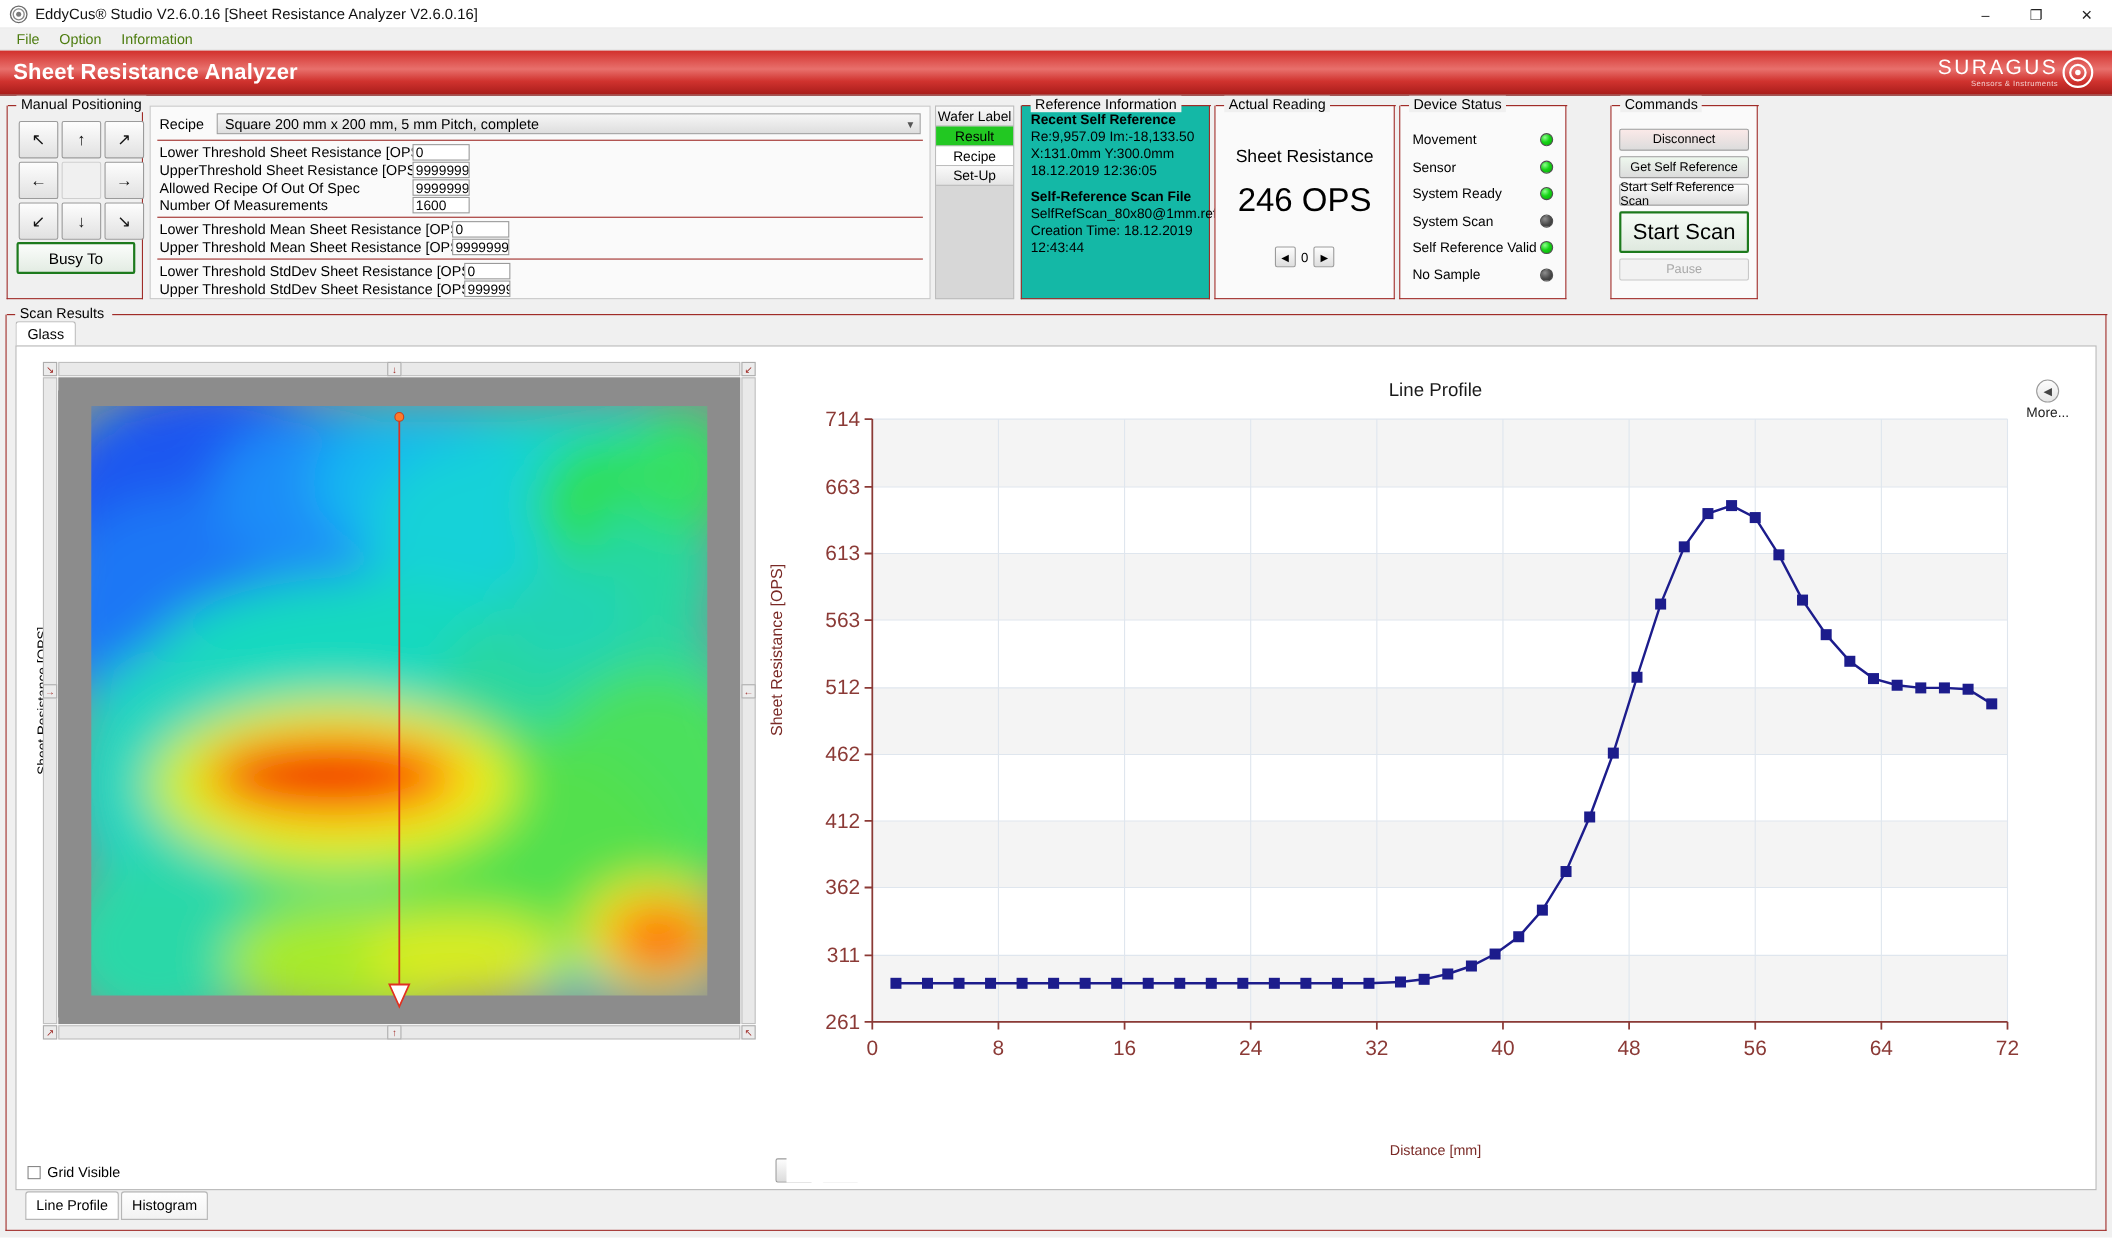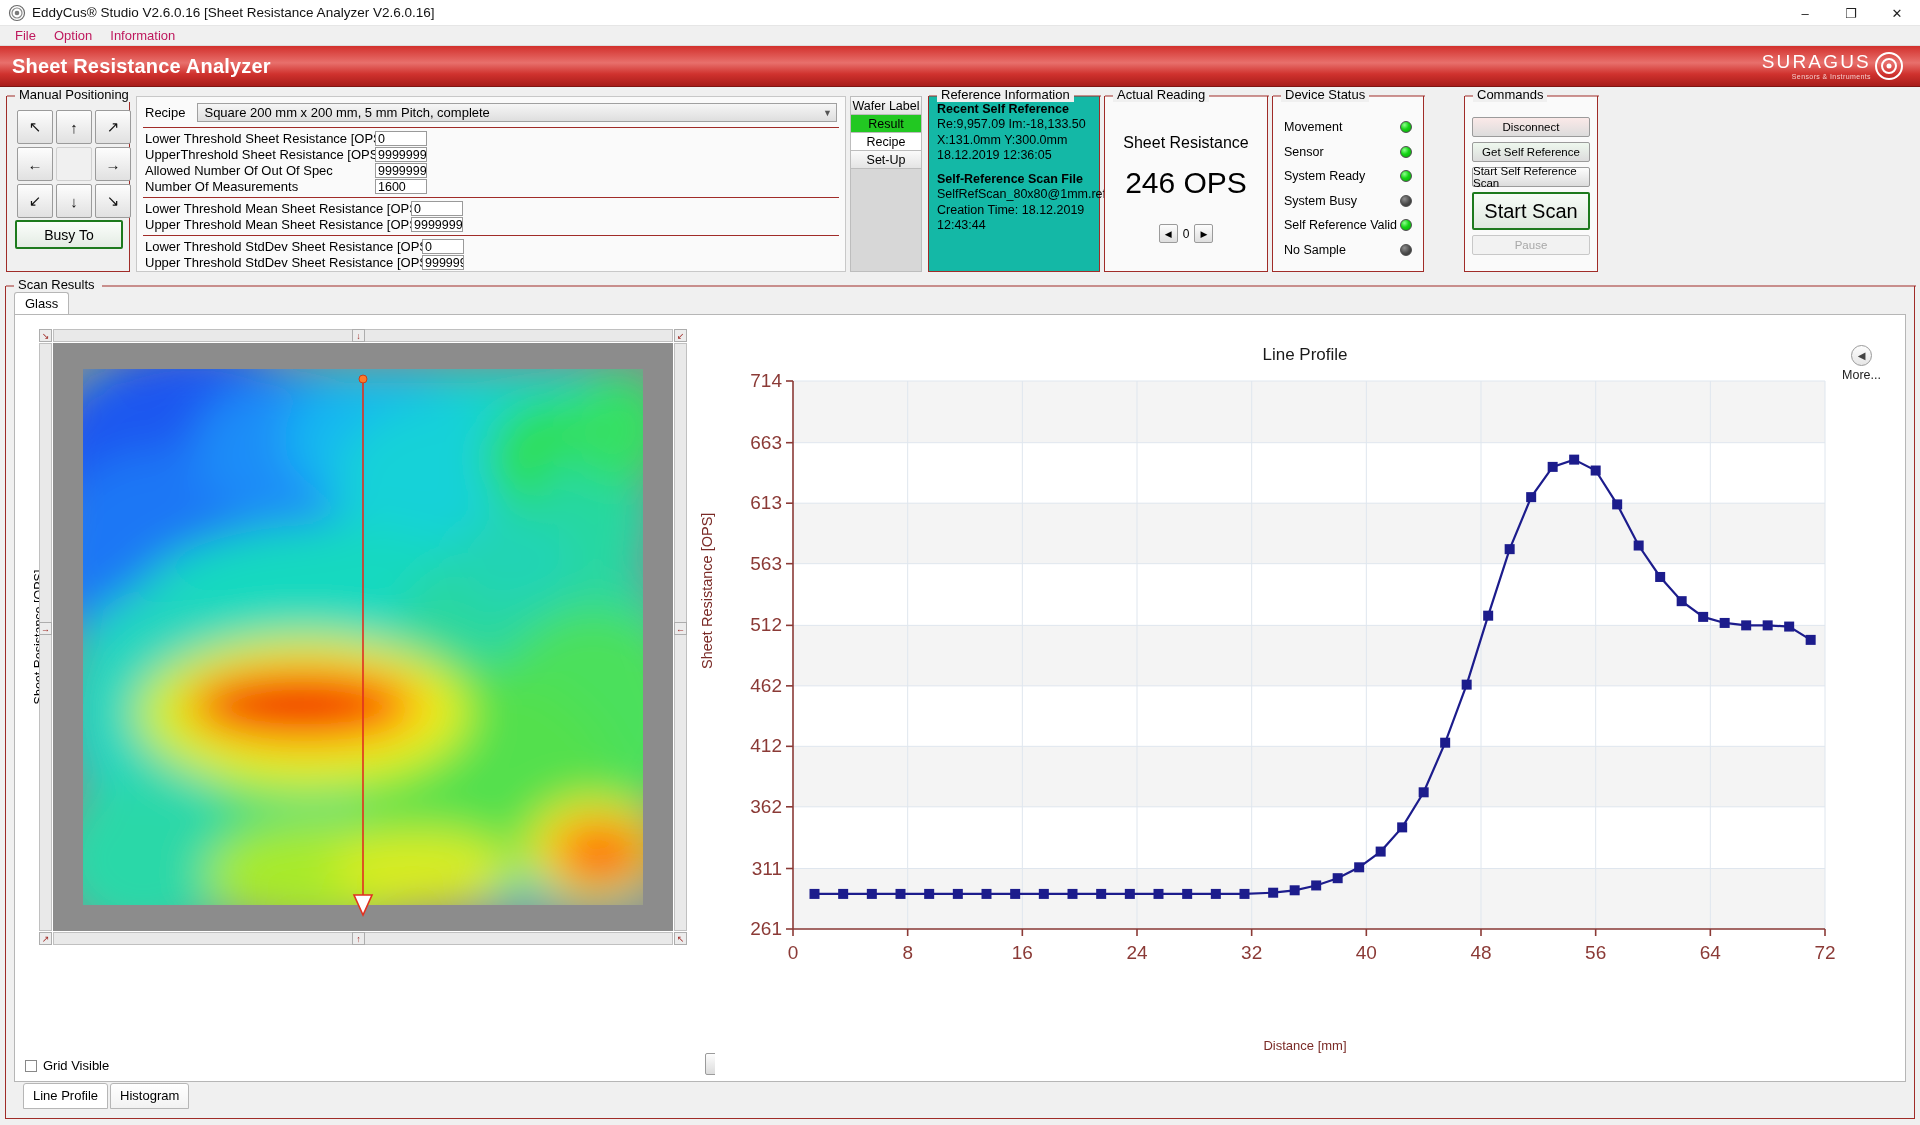--- a/index.html
+++ b/index.html
@@ -17,21 +17,21 @@
   }
   .tb-icon{ width:18px;height:18px;margin:0 6px 0 8px; flex:none; }
   .tb-title{ font-size:13.5px; color:#111; white-space:nowrap; }
   .tb-btns{ position:absolute; right:0; top:0; height:26px; display:flex; }
   .tb-btn{ width:46px;height:26px;display:flex;align-items:center;justify-content:center;
            font-size:13px;color:#222; }
 
   
   .menubar{ height:20px; background:#f0f0f0; display:flex; align-items:center;
             padding-left:6px; border-bottom:1px solid #dedede;}
-  .menuitem{ font-size:13px; padding:1px 9px; color:#be185d; }
+  .menuitem{ font-size:13px; padding:1px 9px; color:#4d7c0f; }
 
   
   .banner{
     height:41px;
     background:linear-gradient(to bottom,#d2302c 0%,#e8706c 42%,#d0322e 70%,#a81d1a 100%);
     display:flex;align-items:center;justify-content:space-between;
     border-bottom:1px solid #7f1512;
   }
   .banner-title{ color:#fff; font-size:20px; font-weight:600; padding-left:12px; letter-spacing:.2px;}
   .logo{ display:flex;align-items:center;gap:3px;padding-right:16px; }
@@ -242,21 +242,21 @@
 
   <div class="fieldrow">
       <div class="fl" style="width:230px">Lower Threshold Sheet Resistance [OPS]</div>
       <div class="txtbox" style="width:52px">0</div>
     </div>
   <div class="fieldrow">
       <div class="fl" style="width:230px">UpperThreshold Sheet Resistance [OPS]</div>
       <div class="txtbox" style="width:52px">9999999</div>
     </div>
   <div class="fieldrow">
-      <div class="fl" style="width:230px">Allowed Number Of Out Of Spec</div>
+      <div class="fl" style="width:230px">Allowed Recipe Of Out Of Spec</div>
       <div class="txtbox" style="width:52px">9999999</div>
     </div>
   <div class="fieldrow">
       <div class="fl" style="width:230px">Number Of Measurements</div>
       <div class="txtbox" style="width:52px">1600</div>
     </div>
 
   <div class="sep"></div>
 
   <div class="fieldrow">
@@ -332,21 +332,21 @@
       </div>
     <div class="ds-row">
         <span class="dsl">Sensor</span>
         <span class="led on"></span>
       </div>
     <div class="ds-row">
         <span class="dsl">System Ready</span>
         <span class="led on"></span>
       </div>
     <div class="ds-row">
-        <span class="dsl">System Busy</span>
+        <span class="dsl">System Scan</span>
         <span class="led off"></span>
       </div>
     <div class="ds-row">
         <span class="dsl">Self Reference Valid</span>
         <span class="led on"></span>
       </div>
     <div class="ds-row">
         <span class="dsl">No Sample</span>
         <span class="led off"></span>
       </div>

